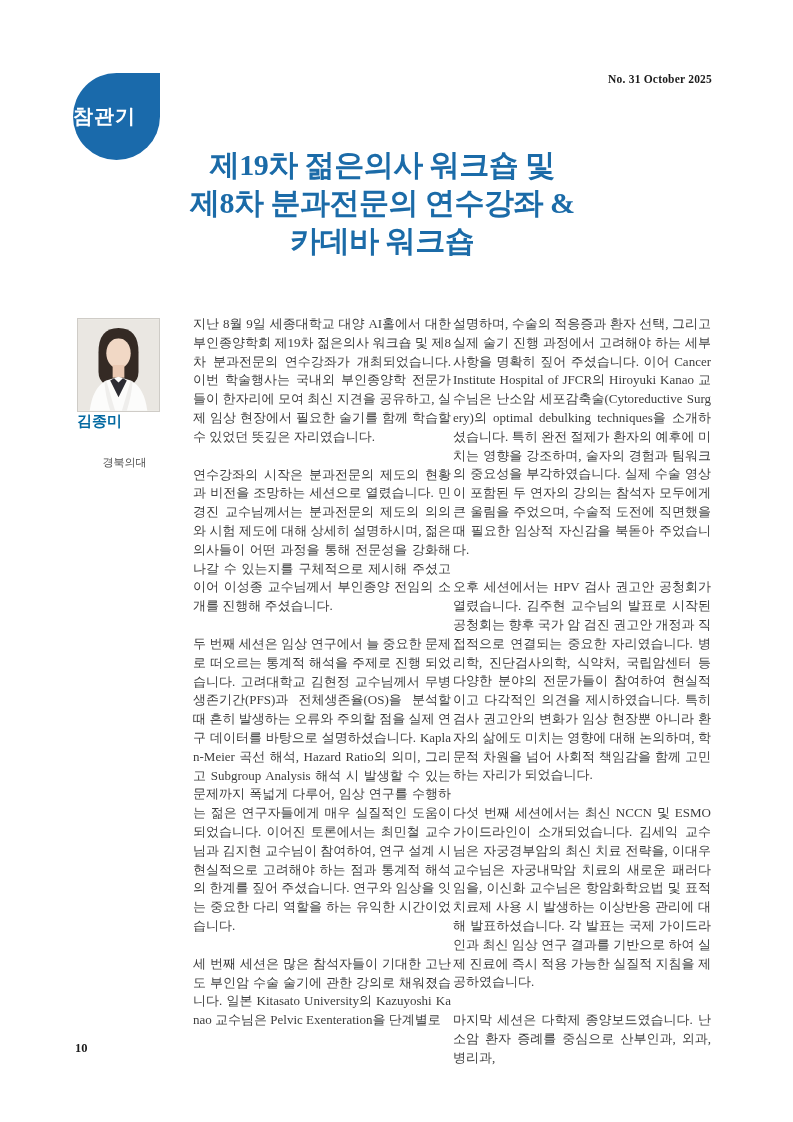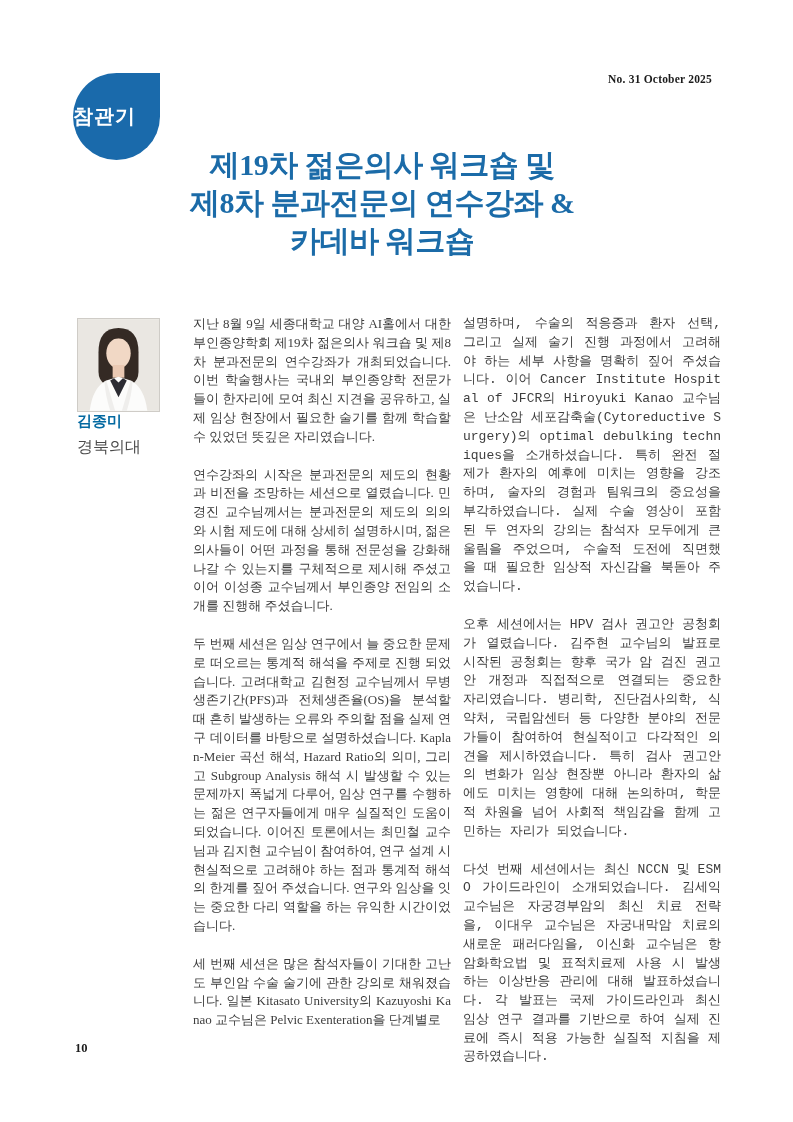--- a/index.html
+++ b/index.html
@@ -34,32 +34,32 @@
   }
   .author-photo{
     width:83px;height:94px;display:block;
     border:1px solid #cfccc7;box-sizing:border-box;
   }
   .author-name{
     margin-top:0;
     font-size:15px;font-weight:700;color:#0369a1;
   }
   .author-affiliation{
-    margin-top:6px;
-    font-size:16px;color:#4a4a4a;
+    margin-top:24px;
+    font-size:11px;color:#4a4a4a;text-align:center;
   }
   .column{
     position:absolute;top:315px;width:258px;
     font-size:13px;line-height:18.8px;color:#3d3d3d;
     text-align:justify;
     word-break:break-all;
     margin-left:8px;
   }
   .column-left{left:185px;}
-  .column-right{left:455px;font-family:Liberation Mono, monospace;}
+  .column-right{left:445px;}
   .column p{margin:0 0 19px 0;}
   .page-number{
     position:absolute;left:75px;top:1041px;
     font-size:12.5px;font-weight:700;color:#1c1c1c;
   }
 </style>
 </head>
 <body>
 
 <div class="page">
@@ -97,17 +97,18 @@
     <p>지난 8월 9일 세종대학교 대양 AI홀에서 대한 부인종양학회 제19차 젊은의사 워크숍 및 제8차 분과전문의 연수강좌가 개최되었습니다. 이번 학술행사는 국내외 부인종양학 전문가들이 한자리에 모여 최신 지견을 공유하고, 실제 임상 현장에서 필요한 술기를 함께 학습할 수 있었던 뜻깊은 자리였습니다.</p>
     <p>연수강좌의 시작은 분과전문의 제도의 현황과 비전을 조망하는 세션으로 열렸습니다. 민경진 교수님께서는 분과전문의 제도의 의의와 시험 제도에 대해 상세히 설명하시며, 젊은 의사들이 어떤 과정을 통해 전문성을 강화해 나갈 수 있는지를 구체적으로 제시해 주셨고 이어 이성종 교수님께서 부인종양 전임의 소개를 진행해 주셨습니다.</p>
     <p>두 번째 세션은 임상 연구에서 늘 중요한 문제로 떠오르는 통계적 해석을 주제로 진행 되었 습니다. 고려대학교 김현정 교수님께서 무병생존기간(PFS)과 전체생존율(OS)을 분석할 때 흔히 발생하는 오류와 주의할 점을 실제 연구 데이터를 바탕으로 설명하셨습니다. Kaplan-Meier 곡선 해석, Hazard Ratio의 의미, 그리고 Subgroup Analysis 해석 시 발생할 수 있는 문제까지 폭넓게 다루어, 임상 연구를 수행하는 젊은 연구자들에게 매우 실질적인 도움이 되었습니다. 이어진 토론에서는 최민철 교수님과 김지현 교수님이 참여하여, 연구 설계 시 현실적으로 고려해야 하는 점과 통계적 해석의 한계를 짚어 주셨습니다. 연구와 임상을 잇는 중요한 다리 역할을 하는 유익한 시간이었습니다.</p>
     <p>세 번째 세션은 많은 참석자들이 기대한 고난도 부인암 수술 술기에 관한 강의로 채워졌습니다. 일본 Kitasato University의 Kazuyoshi Kanao 교수님은 Pelvic Exenteration을 단계별로</p>
   </div>
 
   <div class="column column-right">
     <p>설명하며, 수술의 적응증과 환자 선택, 그리고 실제 술기 진행 과정에서 고려해야 하는 세부 사항을 명확히 짚어 주셨습니다. 이어 Cancer Institute Hospital of JFCR의 Hiroyuki Kanao 교수님은 난소암 세포감축술(Cytoreductive Surgery)의 optimal debulking techniques을 소개하셨습니다. 특히 완전 절제가 환자의 예후에 미치는 영향을 강조하며, 술자의 경험과 팀워크의 중요성을 부각하였습니다. 실제 수술 영상이 포함된 두 연자의 강의는 참석자 모두에게 큰 울림을 주었으며, 수술적 도전에 직면했을 때 필요한 임상적 자신감을 북돋아 주었습니다.</p>
     <p>오후 세션에서는 HPV 검사 권고안 공청회가 열렸습니다. 김주현 교수님의 발표로 시작된 공청회는 향후 국가 암 검진 권고안 개정과 직접적으로 연결되는 중요한 자리였습니다. 병리학, 진단검사의학, 식약처, 국립암센터 등 다양한 분야의 전문가들이 참여하여 현실적이고 다각적인 의견을 제시하였습니다. 특히 검사 권고안의 변화가 임상 현장뿐 아니라 환자의 삶에도 미치는 영향에 대해 논의하며, 학문적 차원을 넘어 사회적 책임감을 함께 고민하는 자리가 되었습니다.</p>
     <p>다섯 번째 세션에서는 최신 NCCN 및 ESMO 가이드라인이 소개되었습니다. 김세익 교수님은 자궁경부암의 최신 치료 전략을, 이대우 교수님은 자궁내막암 치료의 새로운 패러다임을, 이신화 교수님은 항암화학요법 및 표적치료제 사용 시 발생하는 이상반응 관리에 대해 발표하셨습니다. 각 발표는 국제 가이드라인과 최신 임상 연구 결과를 기반으로 하여 실제 진료에 즉시 적용 가능한 실질적 지침을 제공하였습니다.</p>
+    <p>마지막 세션은 다학제 종양보드였습니다. 난소암 환자 증례를 중심으로 산부인과, 외과, 병리과,</p>
   </div>
 
   <div class="page-number">10</div>
 
 </div>
 
 </body></html>

